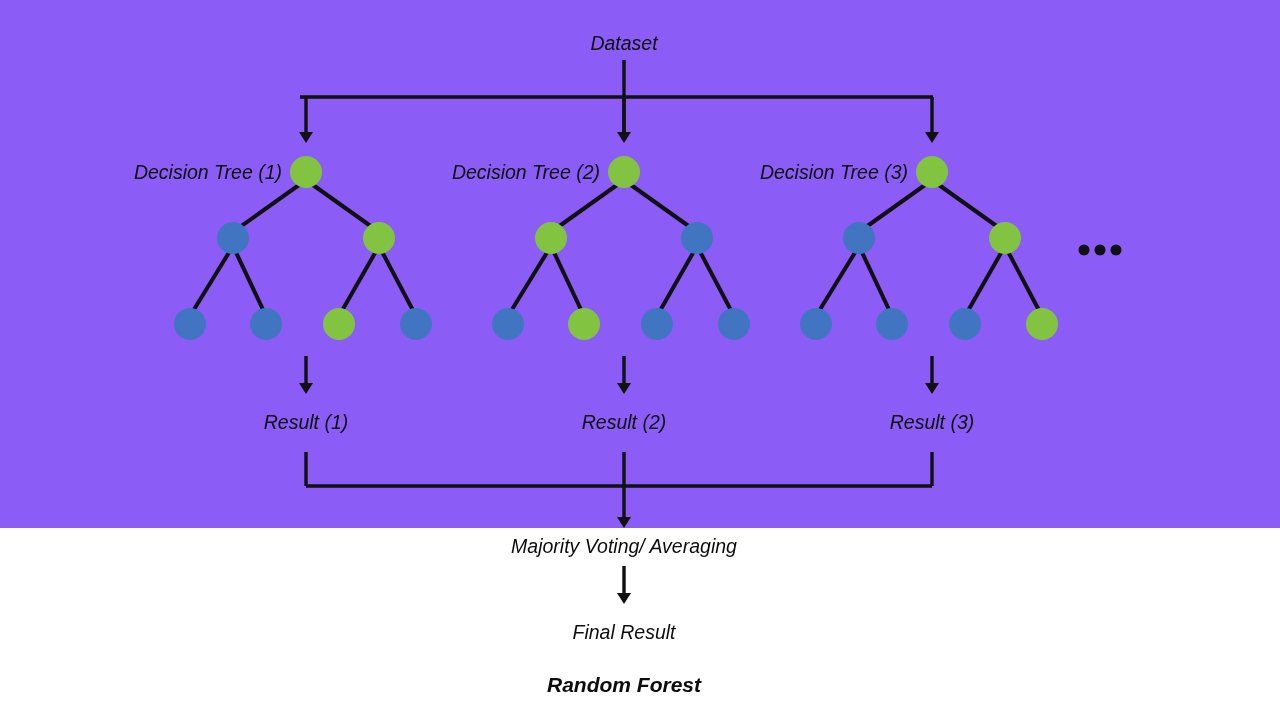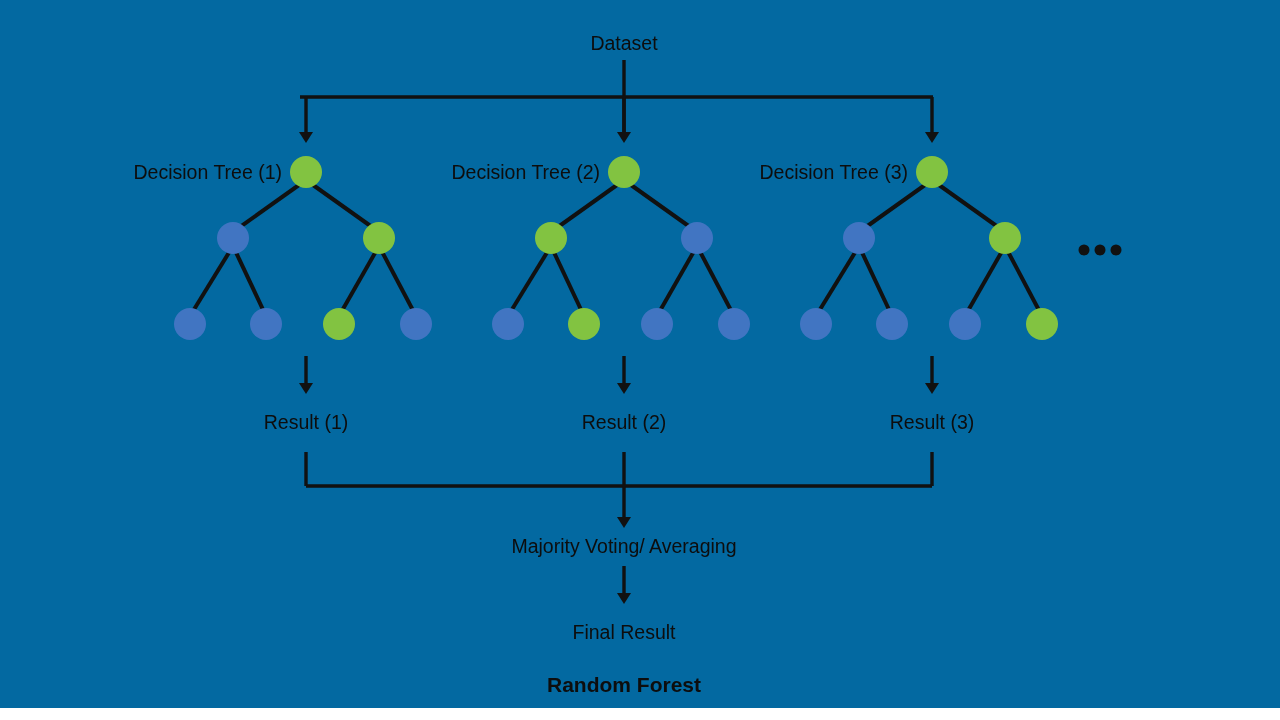--- a/index.html
+++ b/index.html
@@ -11,22 +11,23 @@
   body {
     width: 1280px;
     height: 720px;
     overflow: hidden;
     font-family: "Liberation Sans", sans-serif;
     color: #000000;
   }
   #diagram-root {
     position: relative;
     width: 1280px;
-    height: 708px;
-    background: #0369a1;
+    height: 528px;
+    background: #8b5cf6;
+    font-style: italic;
   }
   svg.diagram-canvas {
     position: absolute;
     top: 0;
     left: 0;
     width: 1280px;
     height: 720px;
     display: block;
   }
   .node-circle {

